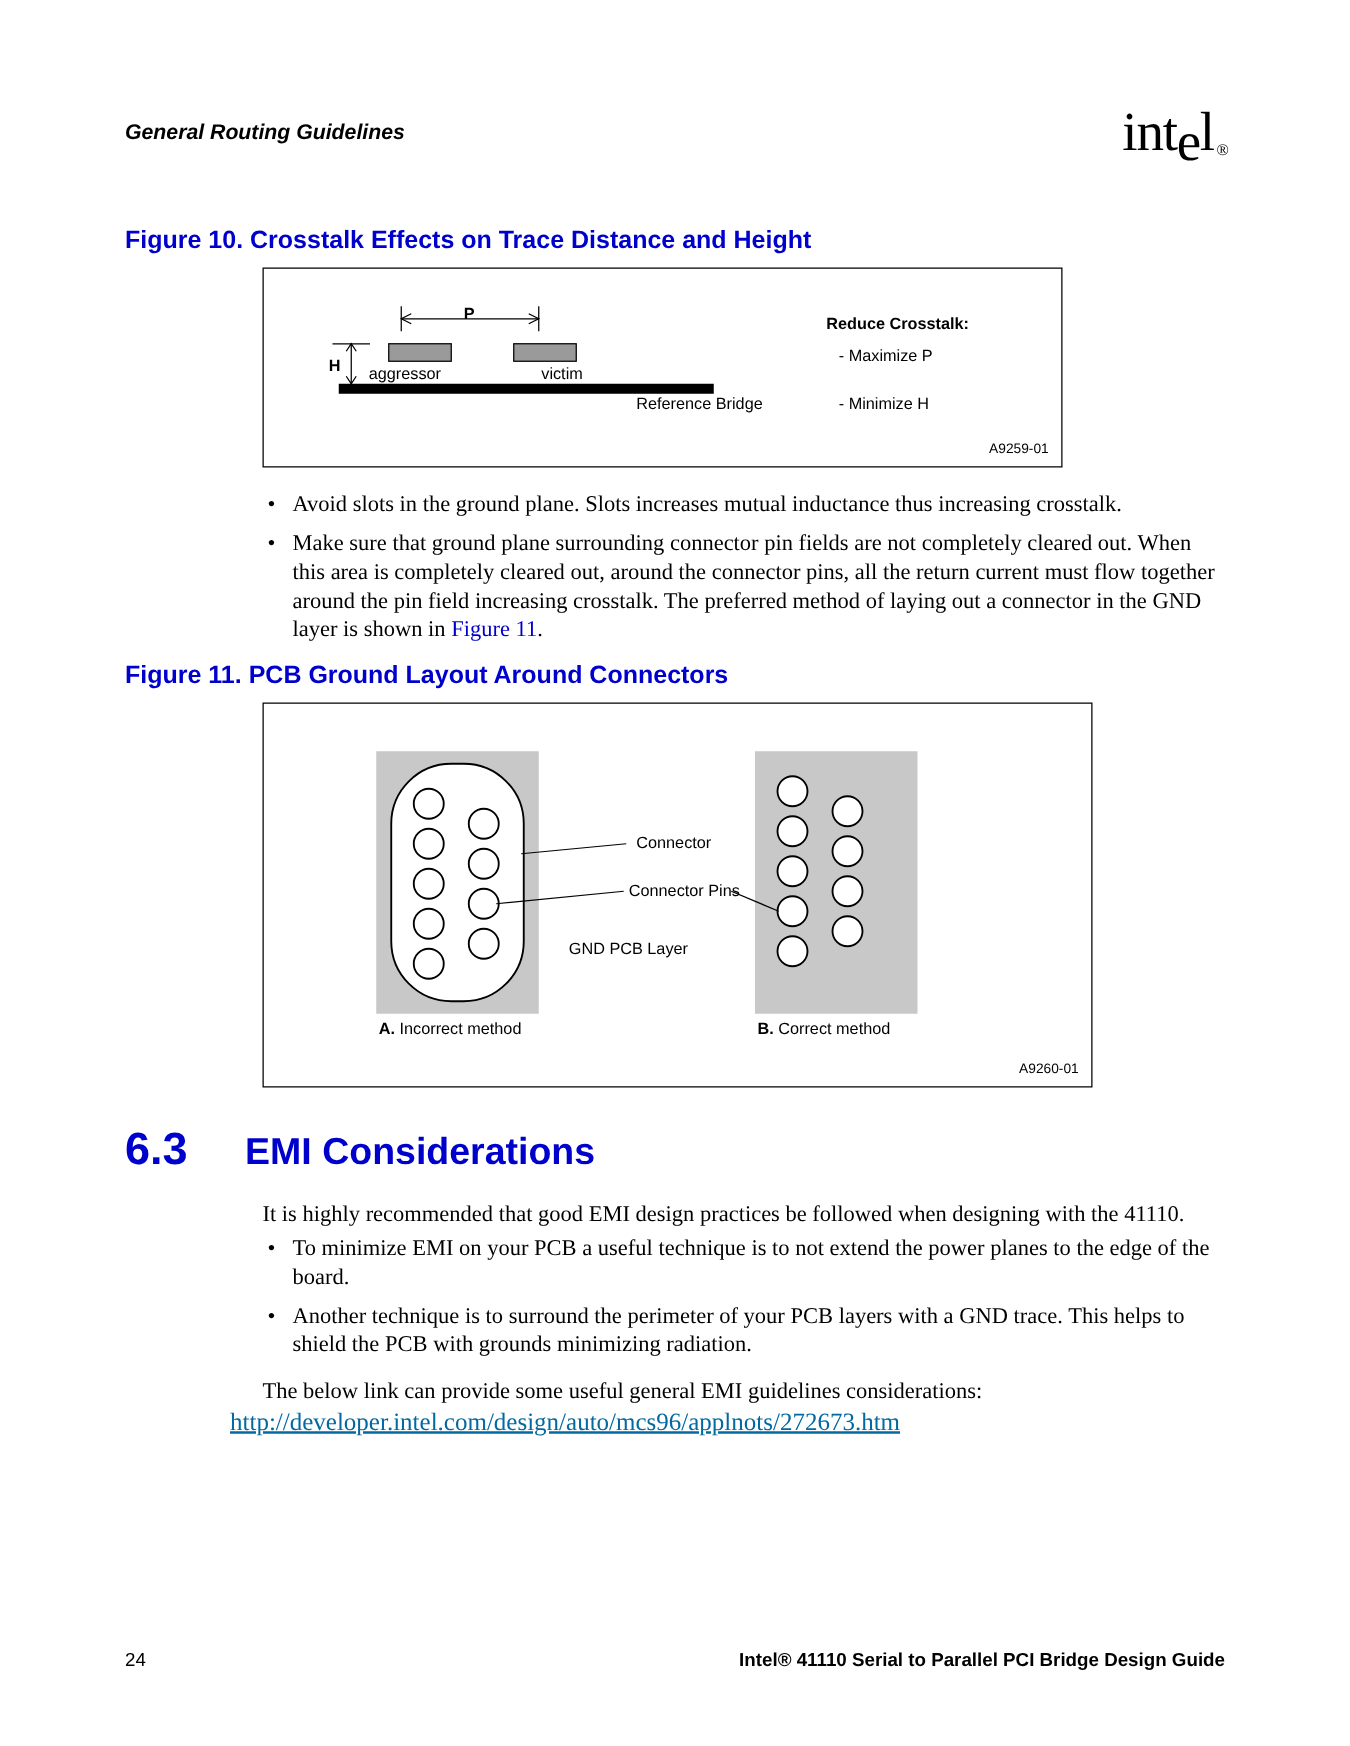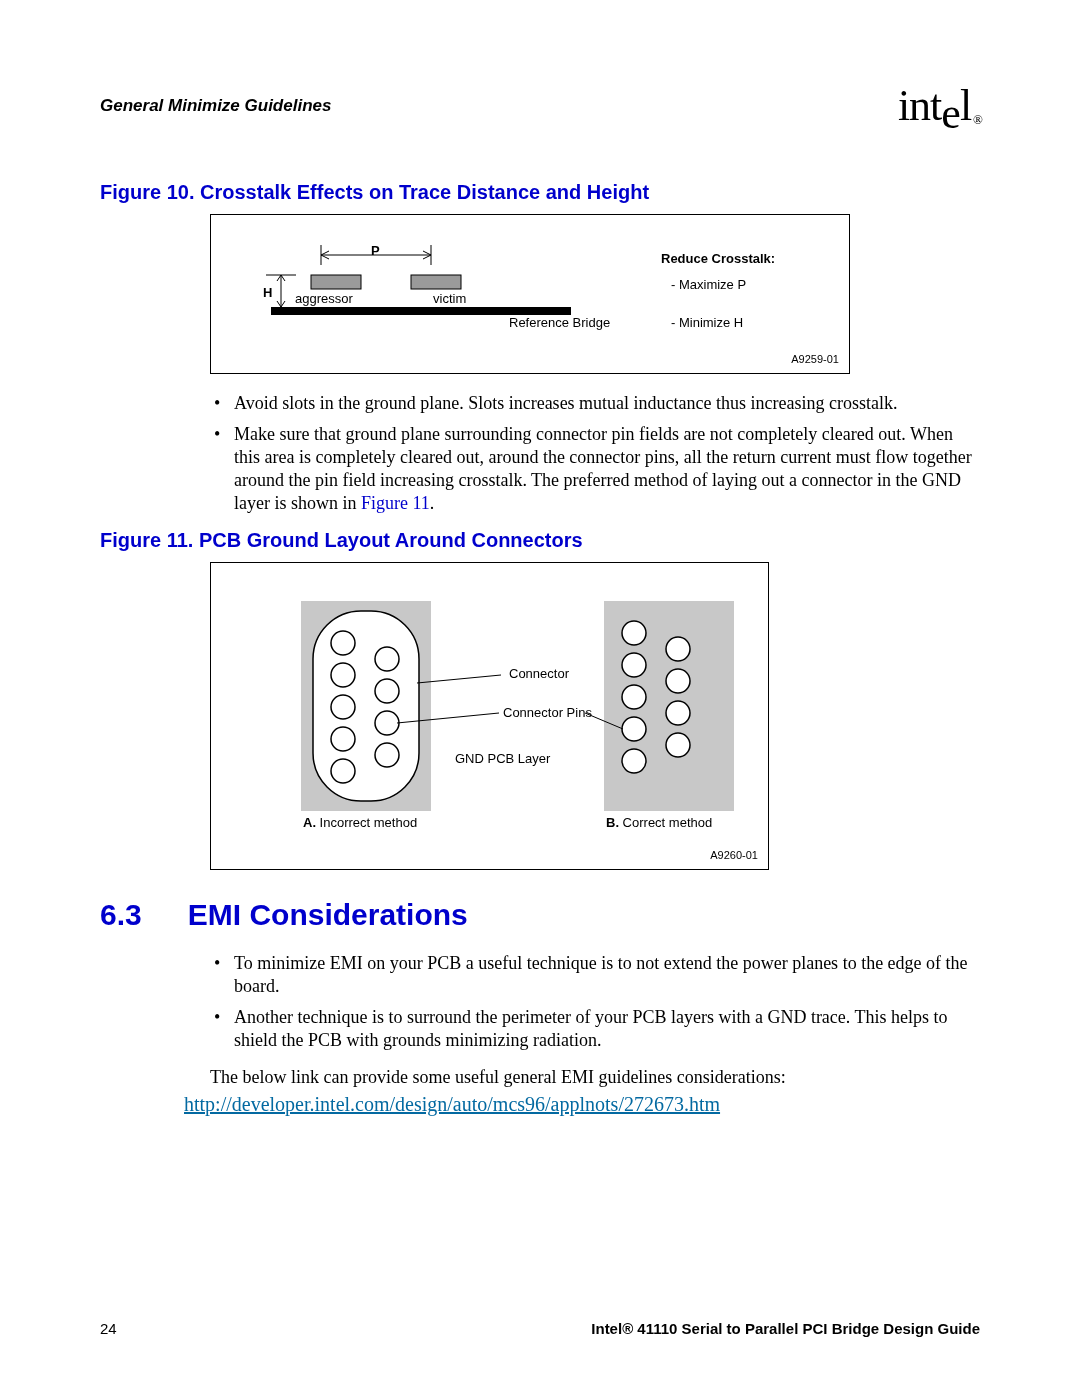--- a/index.html
+++ b/index.html
@@ -61,21 +61,21 @@
     margin-left: 110px;
     margin-bottom: 18px;
     position: relative;
     box-sizing: border-box;
   }
   .fig10-box {
     width: 640px;
     height: 160px;
   }
   .fig11-box {
-    width: 559px;
+    width: 664px;
     height: 308px;
   }
   .fig-code {
     font-family: Arial, Helvetica, sans-serif;
     font-size: 11px;
     position: absolute;
     right: 10px;
     bottom: 8px;
   }
   .body-text {
@@ -107,21 +107,21 @@
   }
   .section-heading-row {
     display: flex;
     align-items: baseline;
     gap: 46px;
     margin-top: 28px;
     margin-bottom: 20px;
   }
   .section-num {
     font-family: Arial, Helvetica, sans-serif;
-    font-size: 30px;
+    font-size: 36px;
     font-weight: bold;
     color: #0000cc;
   }
   .section-title {
     font-family: Arial, Helvetica, sans-serif;
     font-size: 30px;
     font-weight: bold;
     color: #0000cc;
   }
   .ext-link {
@@ -151,21 +151,21 @@
   }
   .helv-small { font-family: Arial, Helvetica, sans-serif; font-size: 13px; }
   .helv-small-b { font-family: Arial, Helvetica, sans-serif; font-size: 13px; font-weight: bold; }
 </style>
 </head>
 <body>
 
 <div class="page">
 
   <div class="header-row">
-    <div class="header-title">General Minimize Guidelines</div>
+    <div class="header-title">General Routing Guidelines</div>
     <div class="intel-logo">int<span class="drop-e">e</span>l<span class="reg">®</span></div>
   </div>
 
   <div class="fig-caption">Figure 10. Crosstalk Effects on Trace Distance and Height</div>
 
   <div class="fig-box fig10-box">
     <svg width="640" height="160">
 
       <line x1="110" y1="40" x2="220" y2="40" stroke="#000" stroke-width="1"></line>
       <line x1="110" y1="30" x2="110" y2="50" stroke="#000" stroke-width="1"></line>
@@ -250,20 +250,21 @@
       <span style="font-weight:bold;">B.</span><span> Correct method</span>
     </div>
     <div class="fig-code">A9260-01</div>
   </div>
 
   <div class="section-heading-row">
     <div class="section-num">6.3</div>
     <div class="section-title">EMI Considerations</div>
   </div>
 
+  <div class="body-text">It is highly recommended that good EMI design practices be followed when designing with the 41110.</div>
 
   <ul class="bullets">
     <li>To minimize EMI on your PCB a useful technique is to not extend the power planes to the edge of the board.</li>
     <li>Another technique is to surround the perimeter of your PCB layers with a GND trace. This helps to shield the PCB with grounds minimizing radiation.</li>
   </ul>
 
   <div class="body-text">The below link can provide some useful general EMI guidelines considerations:</div>
 
   <a href="#" class="ext-link">http://developer.intel.com/design/auto/mcs96/applnots/272673.htm</a>
 

